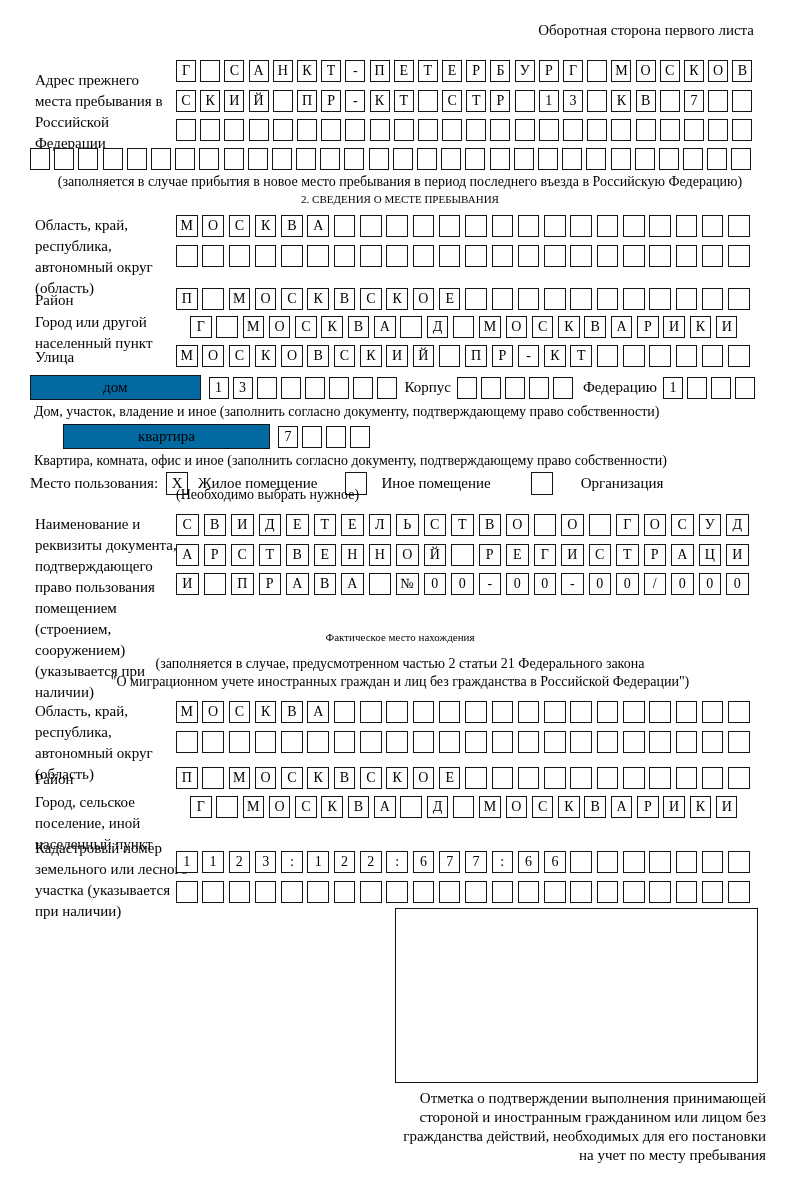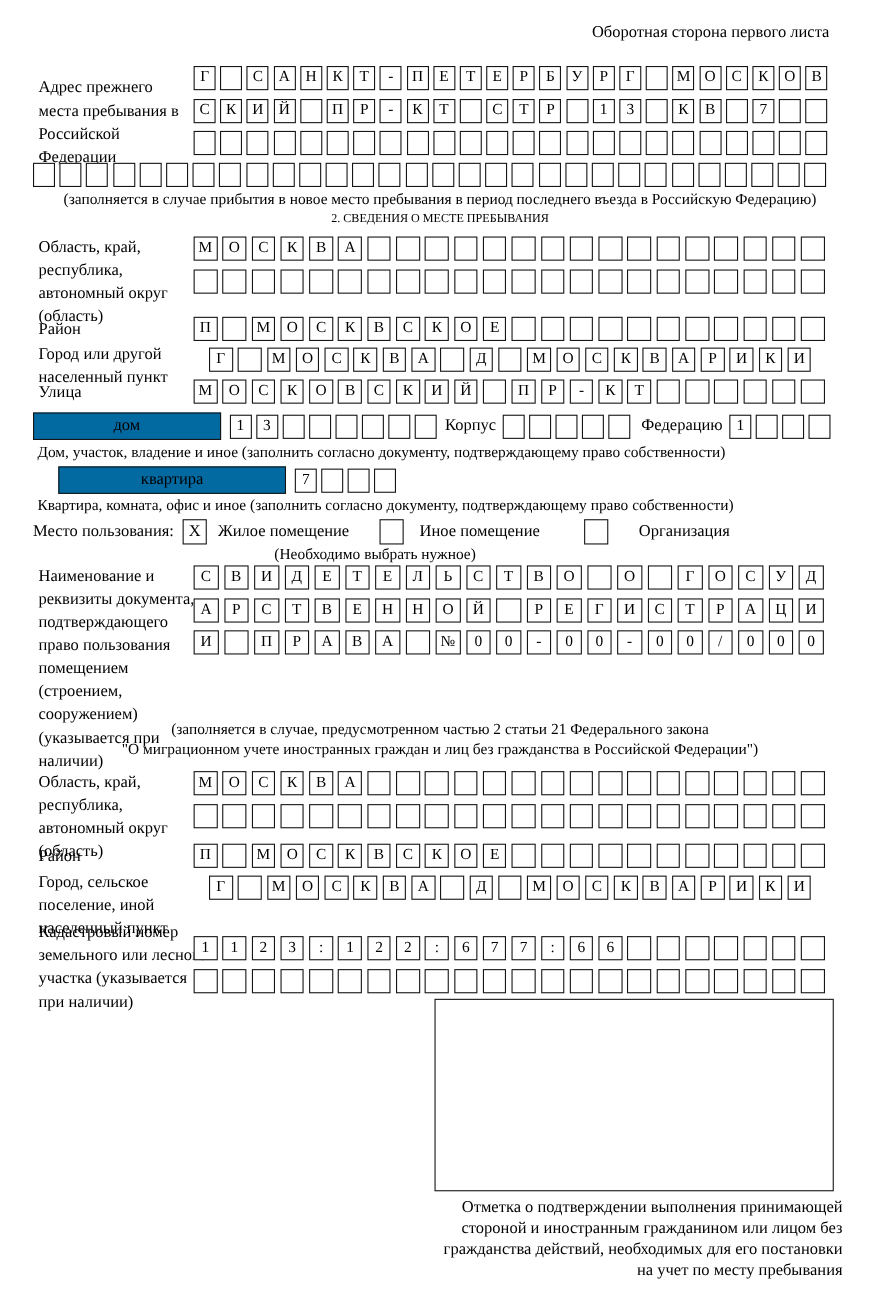--- a/index.html
+++ b/index.html
@@ -315,41 +315,41 @@
     <div class="lbl" style="margin-left:10px;">Федерацию</div>
     <div class="cellrow rmini" style="margin-left:6px;">
         <span class="cell">1</span>
         <span class="cell"></span>
         <span class="cell"></span>
         <span class="cell"></span>
       </div>
   </div>
   <div class="abs cap" style="left:34px; top:404px;">Дом, участок, владение и иное (заполнить согласно документу, подтверждающему право собственности)</div>
 
-  <div class="abs inlinerow" style="left:20px; top:424px;padding-left:33px;">
+  <div class="abs inlinerow" style="left:30px; top:424px;padding-left:33px;">
     <div class="labelbox" style="width:207px;">квартира</div>
     <div class="cellrow rmini" style="margin-left:8px;">
         <span class="cell">7</span>
         <span class="cell"></span>
         <span class="cell"></span>
         <span class="cell"></span>
       </div>
   </div>
   <div class="abs cap" style="left:34px; top:453px;">Квартира, комната, офис и иное (заполнить согласно документу, подтверждающему право собственности)</div>
 
   <div class="abs inlinerow" style="left:30px; top:472px;">
     <div class="lbl">Место пользования:</div>
     <span class="checkbox" style="margin-left:8px;">X</span>
     <div class="lbl" style="margin-left:10px;">Жилое помещение</div>
     <span class="checkbox" style="margin-left:28px;"></span>
     <div class="lbl" style="margin-left:14px;">Иное помещение</div>
     <span class="checkbox" style="margin-left:40px;"></span>
     <div class="lbl" style="margin-left:28px;">Организация</div>
   </div>
-  <div class="abs cap" style="left:176px; top:497px; width:330px; text-align:center;">(Необходимо выбрать нужное)</div>
+  <div class="abs cap" style="left:176px; top:487px; width:330px; text-align:left;">(Необходимо выбрать нужное)</div>
 
   <div class="abs lbl" style="left:35px; top:514px; width:142px;">Наименование и реквизиты документа, подтверждающего право пользования помещением (строением, сооружением) (указывается при наличии)</div>
   <div class="abs colrows" style="left:176px; top:514px;">
     <div class="cellrow r21">
         <span class="cell">С</span>
         <span class="cell">В</span>
         <span class="cell">И</span>
         <span class="cell">Д</span>
         <span class="cell">Е</span>
         <span class="cell">Т</span>
@@ -410,20 +410,21 @@
         <span class="cell">-</span>
         <span class="cell">0</span>
         <span class="cell">0</span>
         <span class="cell">/</span>
         <span class="cell">0</span>
         <span class="cell">0</span>
         <span class="cell">0</span>
       </div>
   </div>
 
+  <div class="abs title center" style="top:631px;">Фактическое место нахождения</div>
   <div class="abs cap center" style="top:656px;">(заполняется в случае, предусмотренном частью 2 статьи 21 Федерального закона</div>
   <div class="abs cap center" style="top:674px;">"О миграционном учете иностранных граждан и лиц без гражданства в Российской Федерации")</div>
 
   <div class="abs lbl" style="left:35px; top:701px; width:150px;">Область, край, республика, автономный округ (область)</div>
   <div class="abs colrows" style="left:176px; top:701px;">
     <div class="cellrow r22">
         <span class="cell">М</span>
         <span class="cell">О</span>
         <span class="cell">С</span>
         <span class="cell">К</span>

